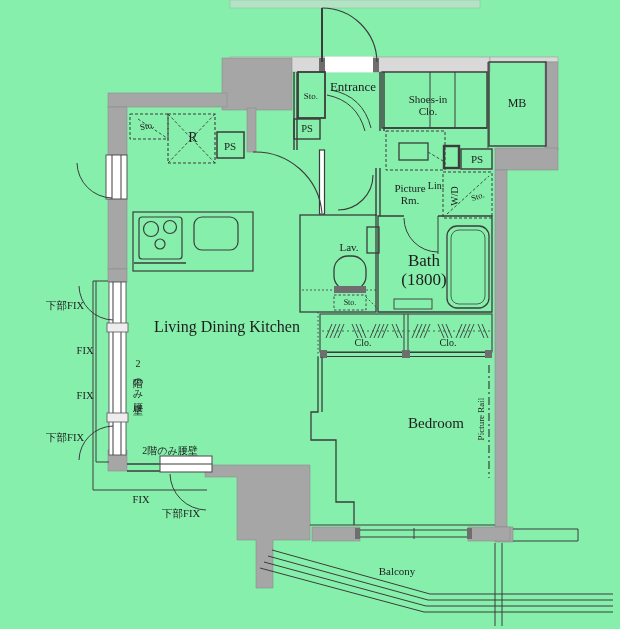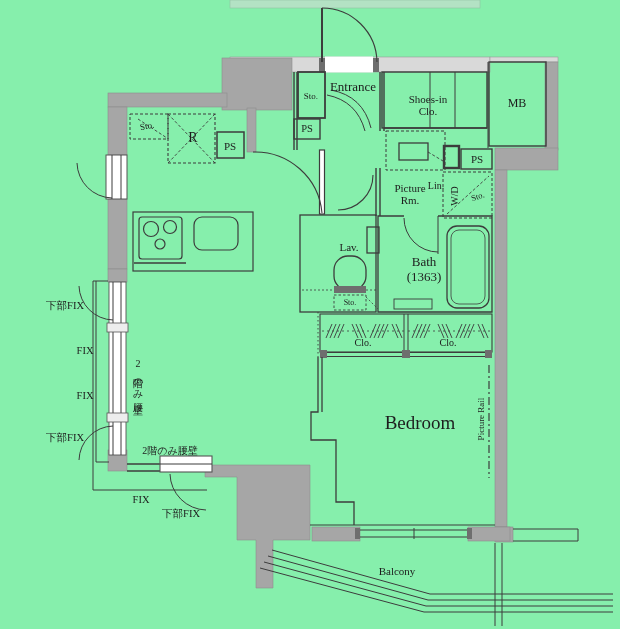--- a/index.html
+++ b/index.html
@@ -227,25 +227,25 @@
 <div class="lbl" style="left:436px;top:186px;font-size:10px">Lin.</div>
 <div class="lbl" style="left:477px;top:159px;font-size:11px">PS</div>
 <div class="lbl" style="left:410px;top:194px;font-size:11px"><div>Picture</div><div>Rm.</div></div>
 <div class="lbl rot90" style="left:455px;top:196px;font-size:10px">W/D</div>
 <div class="lbl rot20" style="left:478px;top:197px;font-size:8.5px">Sto.</div>
 <div class="lbl rot10" style="left:147px;top:126px;font-size:9px">Sto.</div>
 <div class="lbl" style="left:193px;top:138px;font-size:14px">R</div>
 <div class="lbl" style="left:230px;top:146px;font-size:11px">PS</div>
 <div class="lbl" style="left:349px;top:247px;font-size:11px">Lav.</div>
 <div class="lbl" style="left:350px;top:303px;font-size:8px">Sto.</div>
-<div class="lbl" style="left:424px;top:270px;font-size:13px"><div>Bath</div><div>(1363)</div></div>
-<div class="lbl" style="left:227px;top:327px;font-size:16px"></div>
+<div class="lbl" style="left:424px;top:270px;font-size:17px"><div>Bath</div><div>(1800)</div></div>
+<div class="lbl" style="left:227px;top:327px;font-size:16px"><div>Living Dining Kitchen</div></div>
 <div class="lbl" style="left:363px;top:343px;font-size:10px">Clo.</div>
 <div class="lbl" style="left:448px;top:343px;font-size:10px">Clo.</div>
-<div class="lbl" style="left:420px;top:423px;font-size:19px">Bedroom</div>
+<div class="lbl" style="left:436px;top:423px;font-size:15px">Bedroom</div>
 <div class="lbl rot90" style="left:481px;top:419px;font-size:9px">Picture Rail</div>
 <div class="lbl" style="left:397px;top:571px;font-size:11px">Balcony</div>
 <div class="lbl vert" style="left:138px;top:378px;font-size:10px">2階のみ腰壁</div>
 <div class="lbl" style="left:170px;top:451px;font-size:10px">2階のみ腰壁</div>
 <div class="lbl" style="left:65px;top:306px;font-size:10.5px">下部FIX</div>
 <div class="lbl" style="left:85px;top:351px;font-size:10.5px">FIX</div>
 <div class="lbl" style="left:85px;top:396px;font-size:10.5px">FIX</div>
 <div class="lbl" style="left:65px;top:438px;font-size:10.5px">下部FIX</div>
 <div class="lbl" style="left:141px;top:500px;font-size:10.5px">FIX</div>
 <div class="lbl" style="left:181px;top:514px;font-size:10.5px">下部FIX</div>

